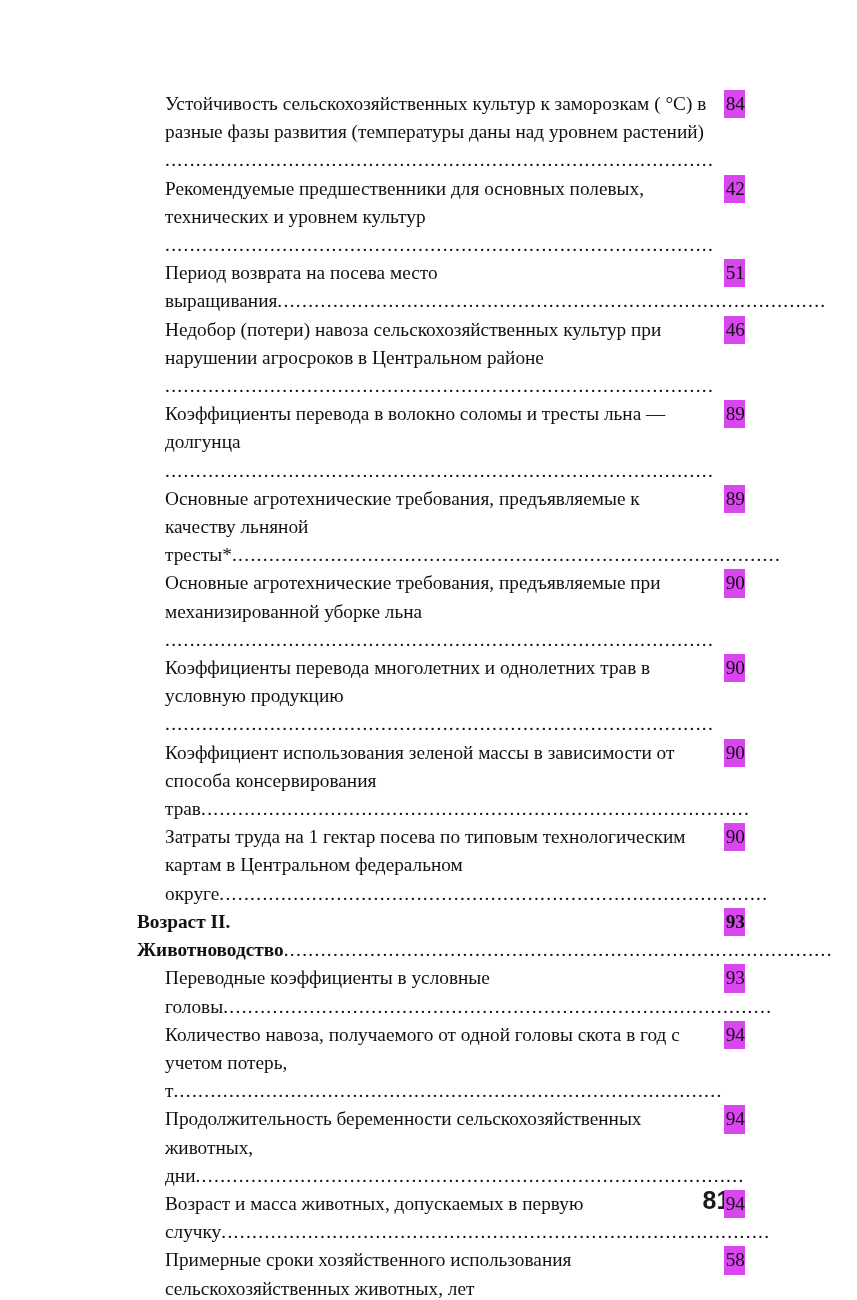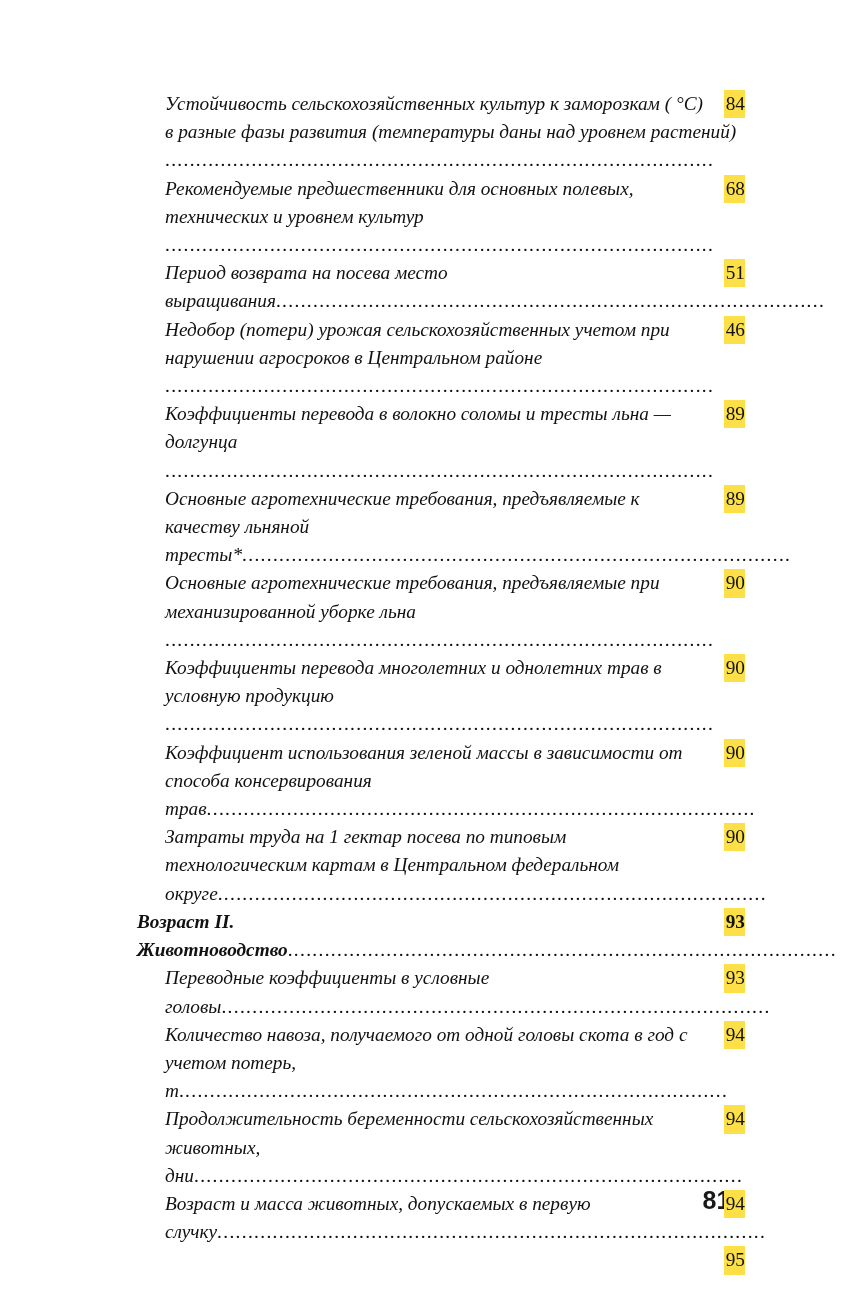--- a/index.html
+++ b/index.html
@@ -52,29 +52,28 @@
     padding-left: 0;
   }
 
   .toc-entry.level-section {
     font-weight: bold;
   }
 
   
   .entry-title {
     white-space: pre-wrap;
-    font-style: italic;
   }
 
   .entry-page {
     float: right;
     font-weight: inherit;
     margin-left: 17px;
     padding-left: 2px;
-    background: #fde047;
+    background: #d946ef;
     position: relative;
     z-index: 2;
   }
   .toc-entry.level-section .entry-page {
     font-weight: bold;
   }
 
   .leader {
     
     display: inline;
@@ -107,27 +106,27 @@
 </head>
 <body>
 
 <div class="page">
 
   <div class="toc" id="toc-list">
       <div class="toc-entry level-item">
         <span class="entry-inner"><span class="entry-page">84</span><span class="entry-title">Устойчивость сельскохозяйственных культур к заморозкам ( °C) в разные фазы развития (температуры даны над уровнем растений)</span><span class="leader gap-before">.........................................................................................</span></span>
       </div>
       <div class="toc-entry level-item">
-        <span class="entry-inner"><span class="entry-page">68</span><span class="entry-title">Рекомендуемые предшественники для основных полевых, технических и уровнем культур</span><span class="leader gap-before">.........................................................................................</span></span>
+        <span class="entry-inner"><span class="entry-page">42</span><span class="entry-title">Рекомендуемые предшественники для основных полевых, технических и уровнем культур</span><span class="leader gap-before">.........................................................................................</span></span>
       </div>
       <div class="toc-entry level-item">
         <span class="entry-inner"><span class="entry-page">51</span><span class="entry-title">Период возврата на посева место выращивания</span><span class="leader">.........................................................................................</span></span>
       </div>
       <div class="toc-entry level-item">
-        <span class="entry-inner"><span class="entry-page">46</span><span class="entry-title">Недобор (потери) урожая сельскохозяйственных учетом при нарушении агросроков в Центральном районе</span><span class="leader gap-before">.........................................................................................</span></span>
+        <span class="entry-inner"><span class="entry-page">46</span><span class="entry-title">Недобор (потери) навоза сельскохозяйственных культур при нарушении агросроков в Центральном районе</span><span class="leader gap-before">.........................................................................................</span></span>
       </div>
       <div class="toc-entry level-item">
         <span class="entry-inner"><span class="entry-page">89</span><span class="entry-title">Коэффициенты перевода в волокно соломы и тресты льна — долгунца</span><span class="leader gap-before">.........................................................................................</span></span>
       </div>
       <div class="toc-entry level-item">
         <span class="entry-inner"><span class="entry-page">89</span><span class="entry-title">Основные агротехнические требования, предъявляемые к качеству льняной тресты*</span><span class="leader">.........................................................................................</span></span>
       </div>
       <div class="toc-entry level-item">
         <span class="entry-inner"><span class="entry-page">90</span><span class="entry-title">Основные агротехнические требования, предъявляемые при механизированной уборке льна</span><span class="leader gap-before">.........................................................................................</span></span>
       </div>
@@ -149,19 +148,19 @@
       <div class="toc-entry level-item">
         <span class="entry-inner"><span class="entry-page">94</span><span class="entry-title">Количество навоза, получаемого от одной головы скота в год с учетом потерь, т</span><span class="leader">.........................................................................................</span></span>
       </div>
       <div class="toc-entry level-item">
         <span class="entry-inner"><span class="entry-page">94</span><span class="entry-title">Продолжительность беременности сельскохозяйственных животных, дни</span><span class="leader">.........................................................................................</span></span>
       </div>
       <div class="toc-entry level-item">
         <span class="entry-inner"><span class="entry-page">94</span><span class="entry-title">Возраст и масса животных, допускаемых в первую случку</span><span class="leader">.........................................................................................</span></span>
       </div>
       <div class="toc-entry level-item">
-        <span class="entry-inner"><span class="entry-page">95</span></span>
+        <span class="entry-inner"><span class="entry-page">58</span><span class="entry-title">Примерные сроки хозяйственного использования сельскохозяйственных животных, лет</span></span>
       </div>
     </div>
 
   <div class="page-number">815</div>
 
 </div>
 
 </body></html>

